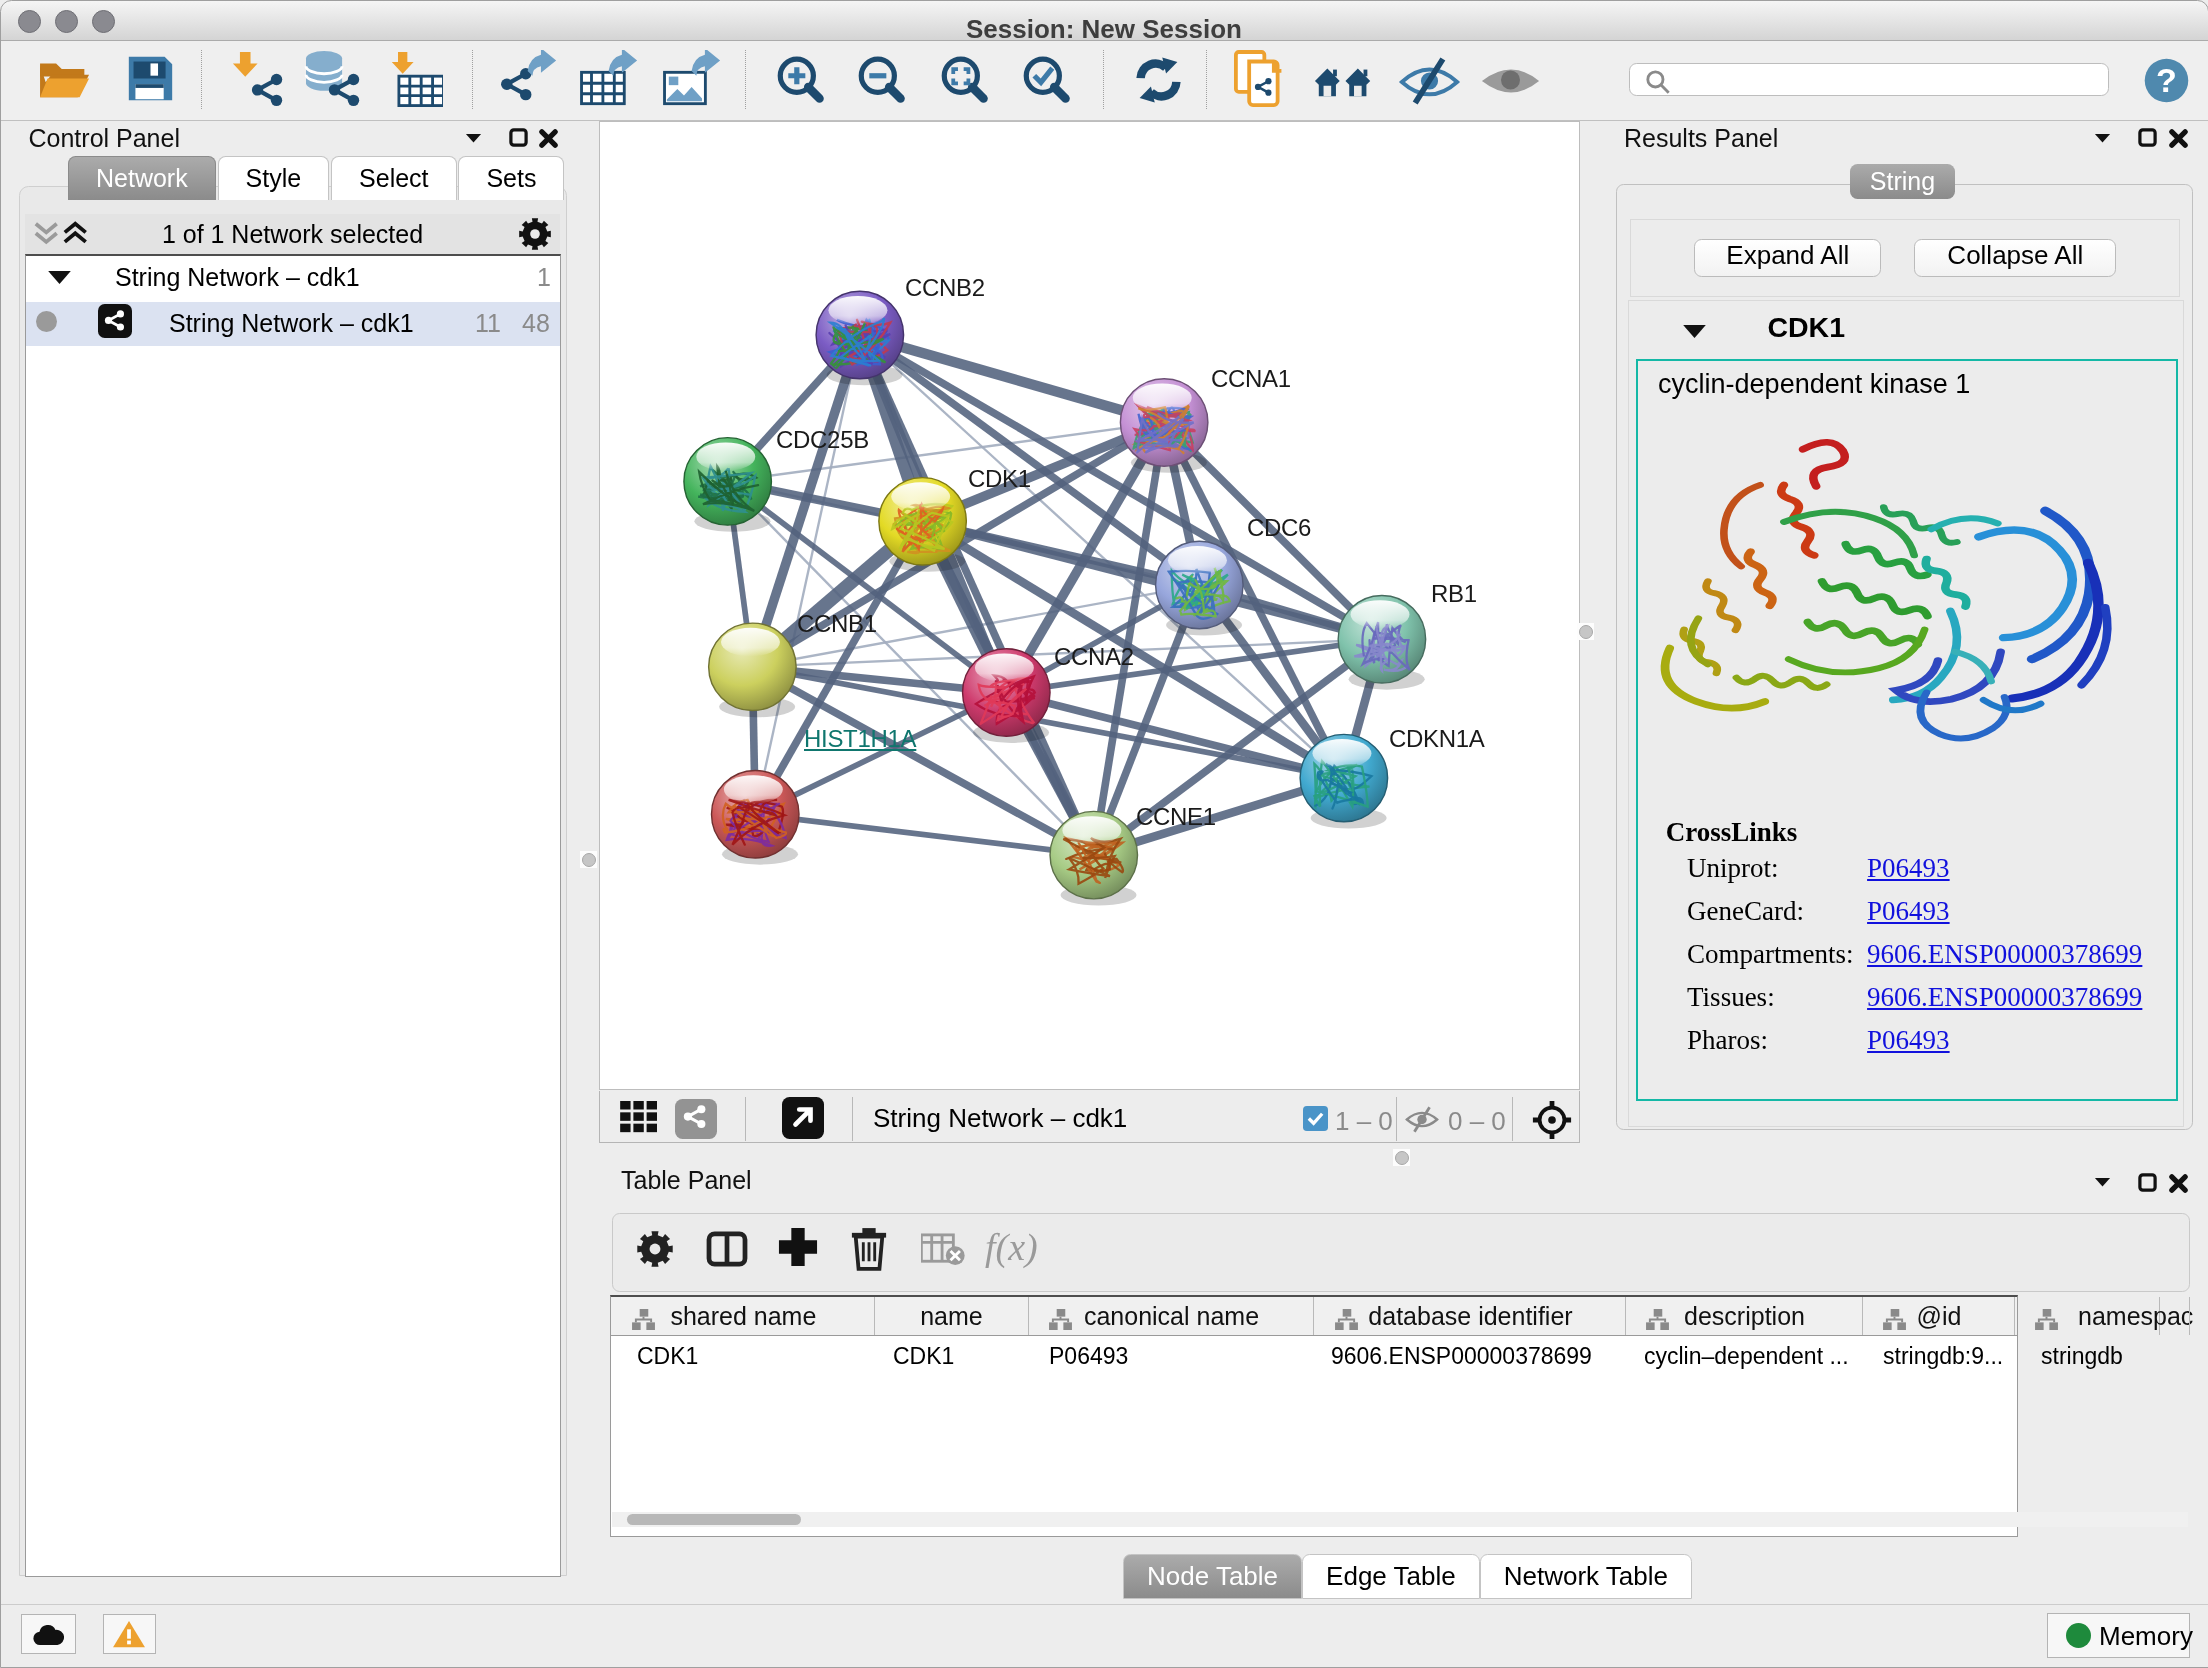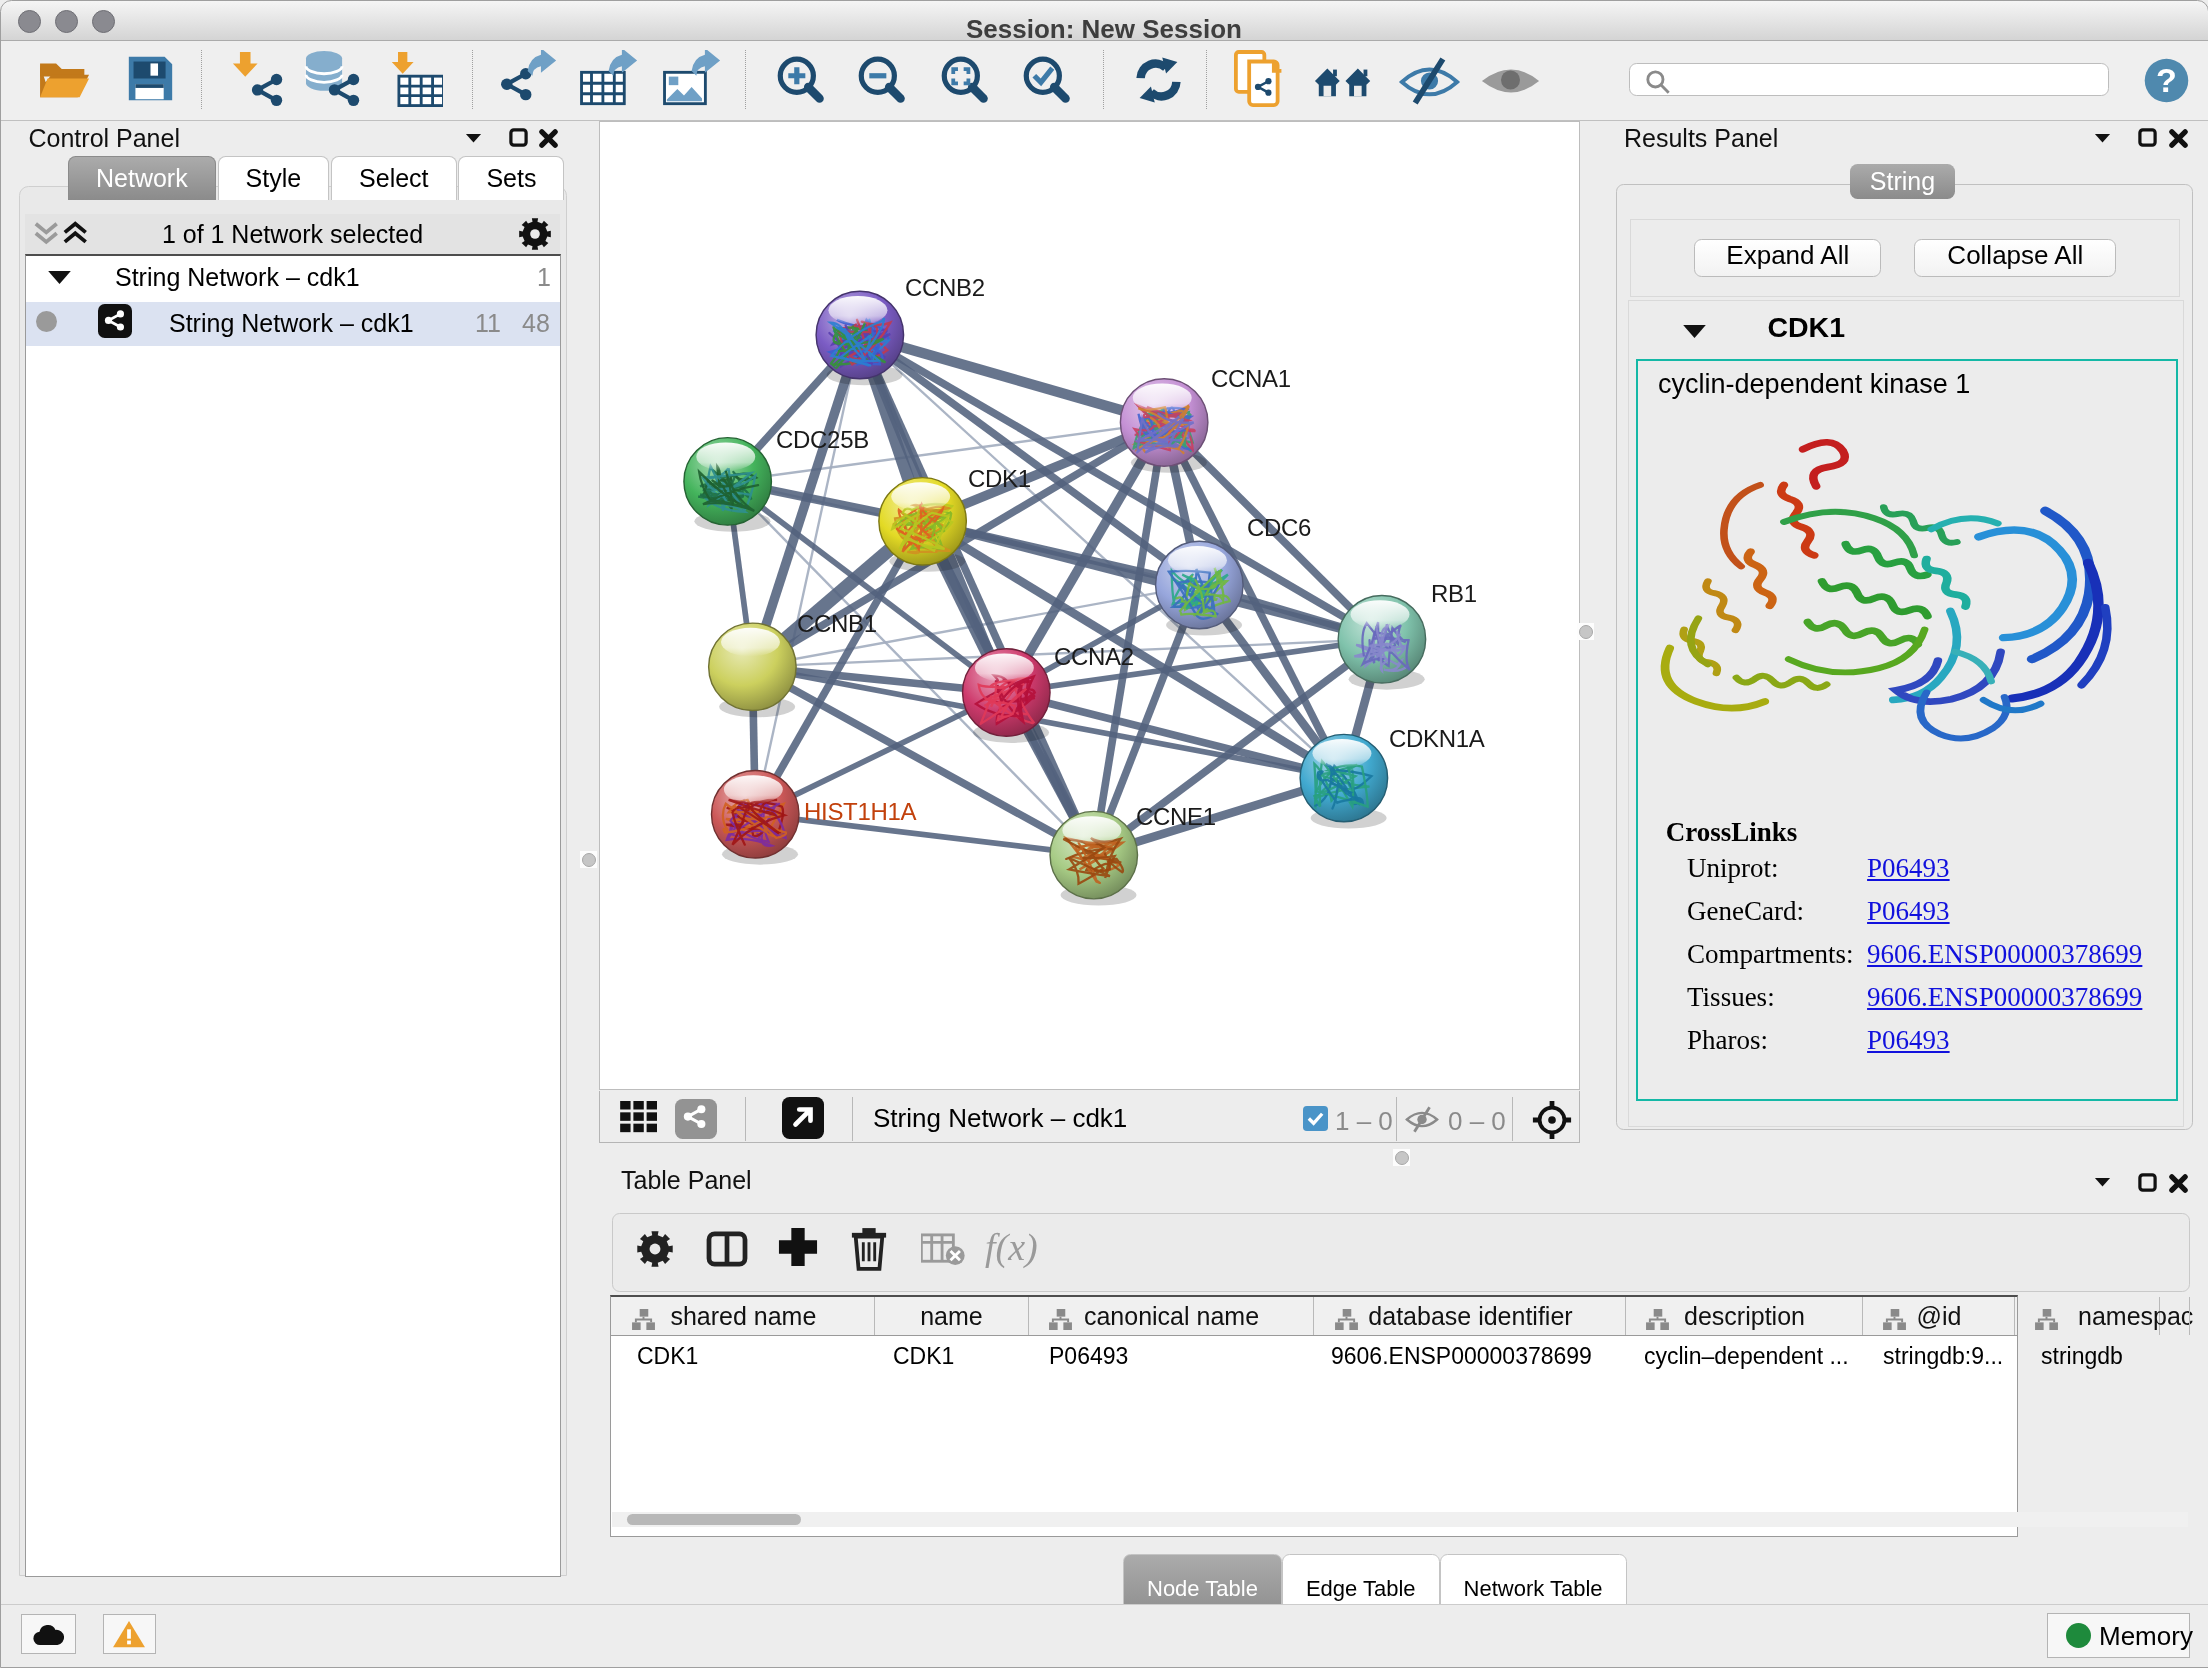--- a/index.html
+++ b/index.html
@@ -26,21 +26,21 @@
 .rbtn{top:19px;height:36px;background:linear-gradient(#ffffff,#f2f2f2);border:1px solid #bbb;border-radius:7.6px;font-size:26px;text-align:center;}
 #rp-cdkbox{left:11.4px;top:115px;width:554px;height:825px;border:1.9px groove #d9d9d9;}
 #rp-inner{left:6.7px;top:58px;width:538px;height:738px;border:2px solid #14b8a6;background:#ececec;}
 .serif{font-family:"Liberation Serif",serif;}
 a.link{color:#1111dd;text-decoration:underline;}
 #tp-toolbox{left:612px;top:1213px;width:1578px;height:79px;background:#ebebeb;border:1px solid #c9c9c9;border-radius:7.6px;box-sizing:border-box;}
 #tp-table{left:610px;top:1295px;width:1408px;height:242px;background:#fff;border:1px solid #9a9a9a;border-top:2.9px solid #4d4d4d;box-sizing:border-box;}
 #tp-header{left:0;top:0;width:100%;height:38px;background:#f0f0f0;border-bottom:1px solid #9a9a9a;}
 .hcell{top:0;height:38px;border-right:1px solid #b9b9b9;font-size:25px;line-height:38px;text-align:center;color:#111;box-sizing:border-box;}
 .dcell{top:39px;height:40px;font-size:23px;line-height:40px;color:#000;}
-.btab{display:inline-block;height:35px;line-height:35px;padding:16px 23px;font-size:22px;background:#fff;border:1px solid #c4c4c4;border-radius:7.6px 7.6px 0 0;vertical-align:top;}
+.btab{display:inline-block;height:35px;line-height:35px;padding:4px 23px;font-size:26px;background:#fff;border:1px solid #c4c4c4;border-radius:7.6px 7.6px 0 0;vertical-align:top;}
 .btab.sel{background:linear-gradient(#ababab,#8b8b8b);color:#fff;}
 #statusbar{left:0;top:1604px;width:2208px;height:65px;background:#ededed;border-top:1px solid #cccccc;}
 .sbtn{top:10.5px;height:40px;background:#f7f7f7;border:1.9px solid #b4b4b4;box-sizing:border-box;}
 </style>
 </head>
 <body>
 <div id="titlebar" class="abs">
   <div class="tl abs" style="left:18px;"></div>
   <div class="tl abs" style="left:55px;"></div>
   <div class="tl abs" style="left:92px;"></div>
@@ -503,21 +503,21 @@
 </svg>
 <div class="abs" style="left:905px;top:274px;font-size:24px;color:#1a1a1a;letter-spacing:-0.3px;">CCNB2</div>
 <div class="abs" style="left:1211px;top:365px;font-size:24px;color:#1a1a1a;letter-spacing:-0.3px;">CCNA1</div>
 <div class="abs" style="left:776px;top:426px;font-size:24px;color:#1a1a1a;letter-spacing:-0.3px;">CDC25B</div>
 <div class="abs" style="left:968px;top:465px;font-size:24px;color:#1a1a1a;letter-spacing:-0.3px;">CDK1</div>
 <div class="abs" style="left:1247px;top:514px;font-size:24px;color:#1a1a1a;letter-spacing:-0.3px;">CDC6</div>
 <div class="abs" style="left:1431px;top:580px;font-size:24px;color:#1a1a1a;letter-spacing:-0.3px;">RB1</div>
 <div class="abs" style="left:797px;top:610px;font-size:24px;color:#1a1a1a;letter-spacing:-0.3px;">CCNB1</div>
 <div class="abs" style="left:1054px;top:643px;font-size:24px;color:#1a1a1a;letter-spacing:-0.3px;">CCNA2</div>
 <div class="abs" style="left:1389px;top:725px;font-size:24px;color:#1a1a1a;letter-spacing:-0.3px;">CDKN1A</div>
-<div class="abs" style="left:804px;top:798px;font-size:24px;color:#c2410c;letter-spacing:-0.3px;">HIST1H1A</div>
+<div class="abs" style="left:804px;top:725px;font-size:24px;color:#0f766e;letter-spacing:-0.3px;text-decoration:underline;">HIST1H1A</div>
 <div class="abs" style="left:1136px;top:803px;font-size:24px;color:#1a1a1a;letter-spacing:-0.3px;">CCNE1</div>
 <div id="netbar" class="abs"></div>
 <svg class="abs" style="left:620px;top:1101px;" width="40" height="34" viewBox="0 0 42 36">
     <rect x="0" y="0" width="11" height="9" fill="#111"></rect>
     <rect x="14" y="0" width="11" height="9" fill="#111"></rect>
     <rect x="28" y="0" width="11" height="9" fill="#111"></rect>
     <rect x="0" y="12" width="11" height="9" fill="#111"></rect>
     <rect x="14" y="12" width="11" height="9" fill="#111"></rect>
     <rect x="28" y="12" width="11" height="9" fill="#111"></rect>
     <rect x="0" y="24" width="11" height="9" fill="#111"></rect>

